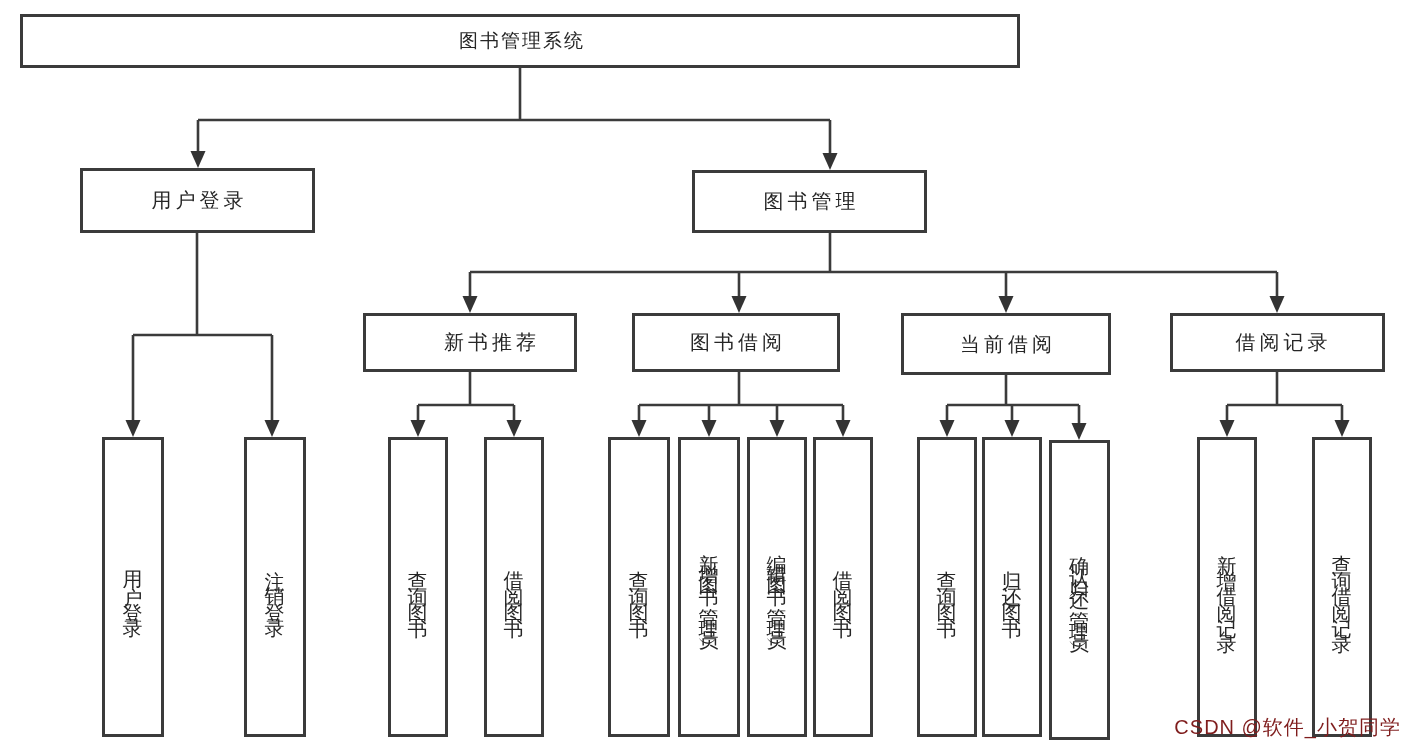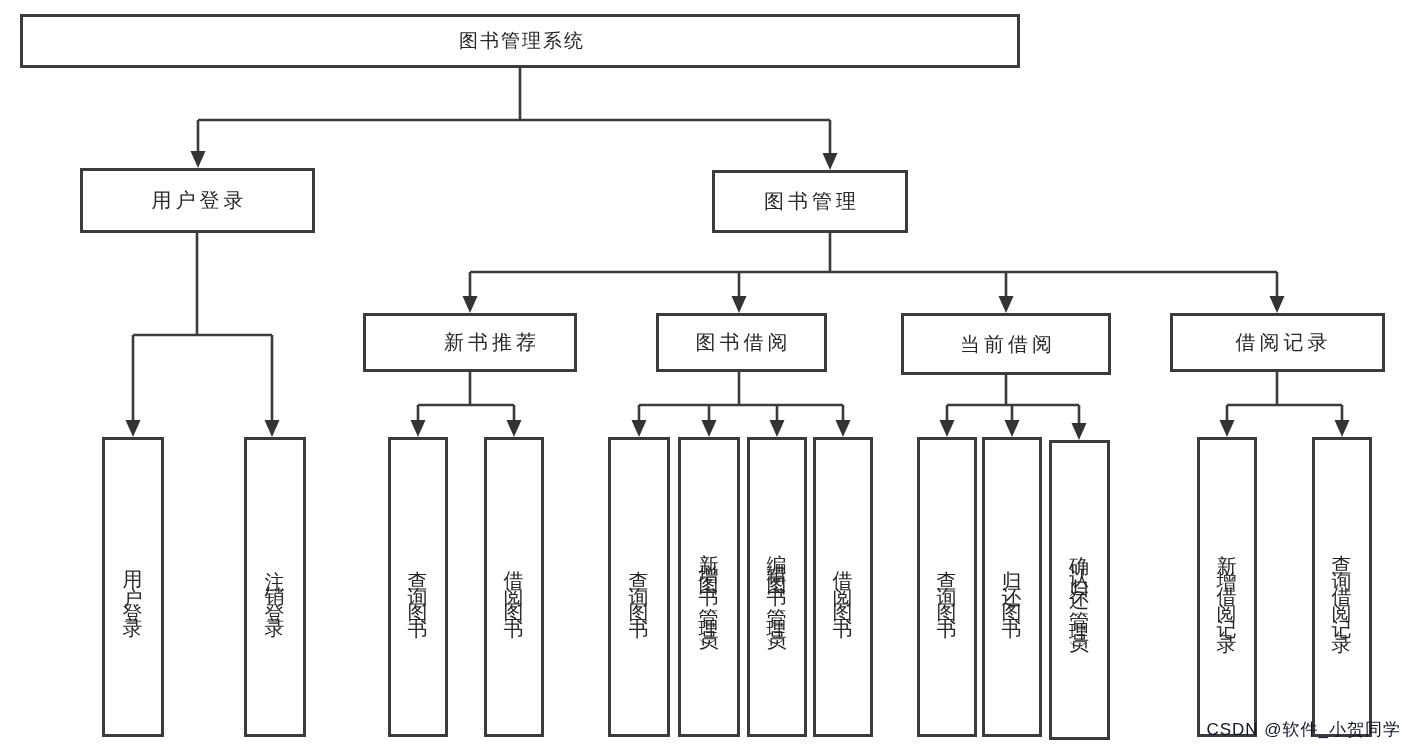--- a/index.html
+++ b/index.html
@@ -37,22 +37,22 @@
   .leaf.long .vlabel{letter-spacing:11px;}
   #connector-svg{
     position:absolute;left:0;top:0;width:1405px;height:747px;
     pointer-events:none;
   }
   #connector-svg .wire{stroke:#3b3b3b;stroke-width:2.6;fill:none;}
   #connector-svg .head{fill:#333333;stroke:none;}
   #watermark{
     position:absolute;
     right:4px;bottom:6px;
-    font-size:17px;
-    color:#0f172a;
+    font-size:20px;
+    color:#7f1d1d;
     letter-spacing:1px;
     z-index:10;
     white-space:nowrap;
   }
 </style>
 </head>
 <body>
 
 <div id="canvas">
 
@@ -96,28 +96,28 @@
     </g>
   </svg>
 
   <div class="box" id="root-box" style="left:20px;top:14px;width:1000px;height:54px;">
     <span class="hlabel">图书管理系统</span>
   </div>
 
   <div class="box" style="left:80px;top:168px;width:235px;height:65px;">
     <span class="hlabel">用户登录</span>
   </div>
-  <div class="box" style="left:712px;top:170px;width:196px;height:63px;">
+  <div class="box" style="left:692px;top:170px;width:235px;height:63px;">
     <span class="hlabel">图书管理</span>
   </div>
 
   <div class="box" style="left:363px;top:313px;width:214px;height:59px;padding-left:40px;">
     <span class="hlabel">新书推荐</span>
   </div>
-  <div class="box" style="left:656px;top:313px;width:171px;height:59px;">
+  <div class="box" style="left:632px;top:313px;width:208px;height:59px;">
     <span class="hlabel">图书借阅</span>
   </div>
   <div class="box" style="left:901px;top:313px;width:210px;height:62px;">
     <span class="hlabel">当前借阅</span>
   </div>
   <div class="box" style="left:1170px;top:313px;width:215px;height:59px;padding-left:8px;">
     <span class="hlabel">借阅记录</span>
   </div>
 
   <div class="box leaf" style="left:102px;top:437px;width:62px;height:300px;">

